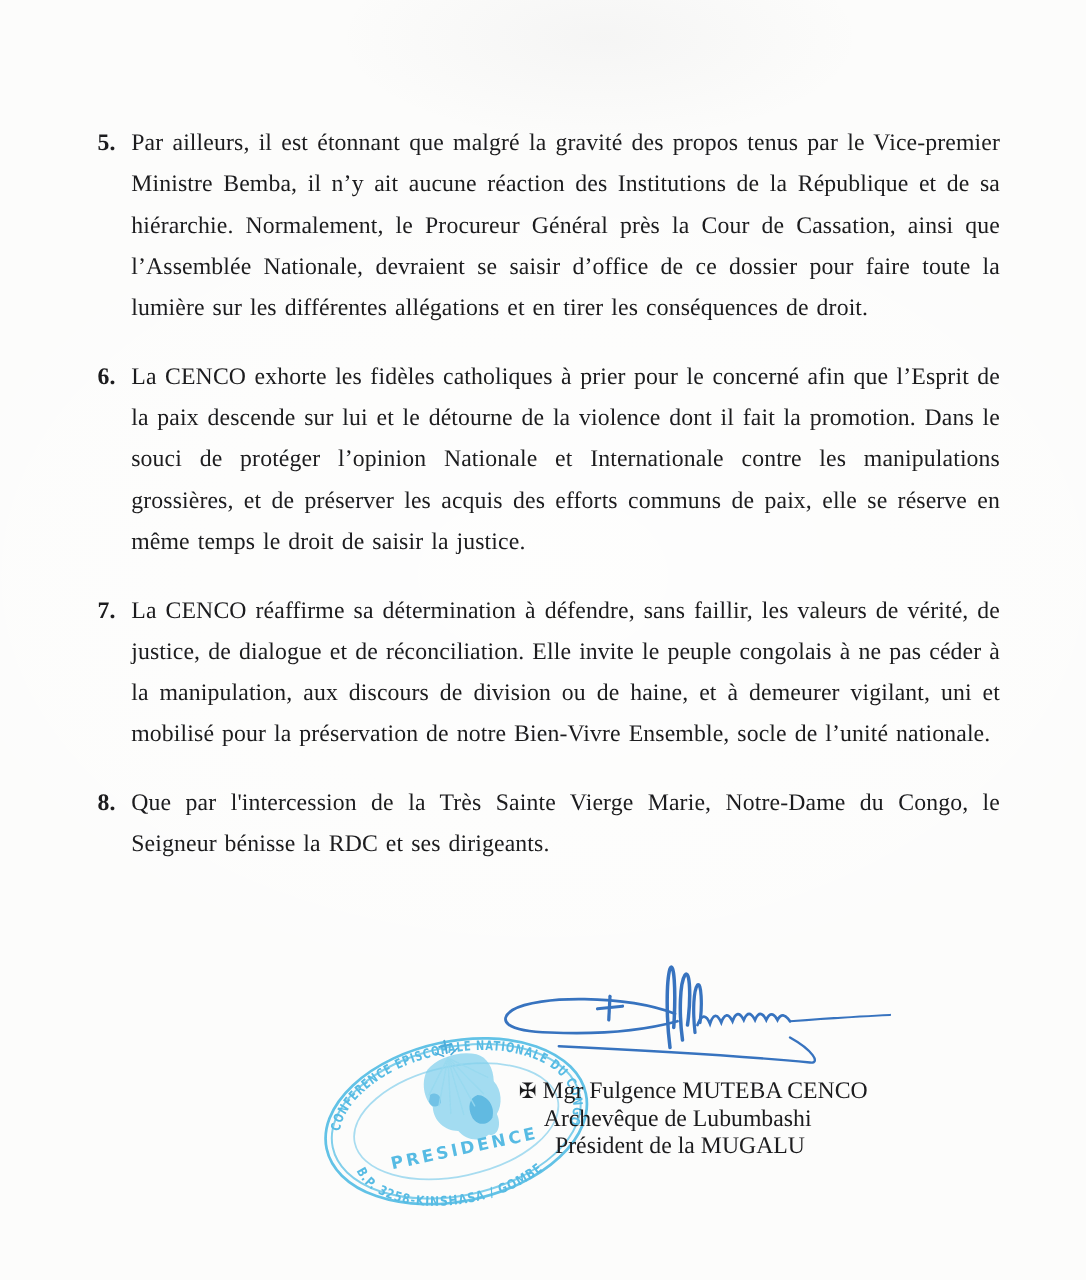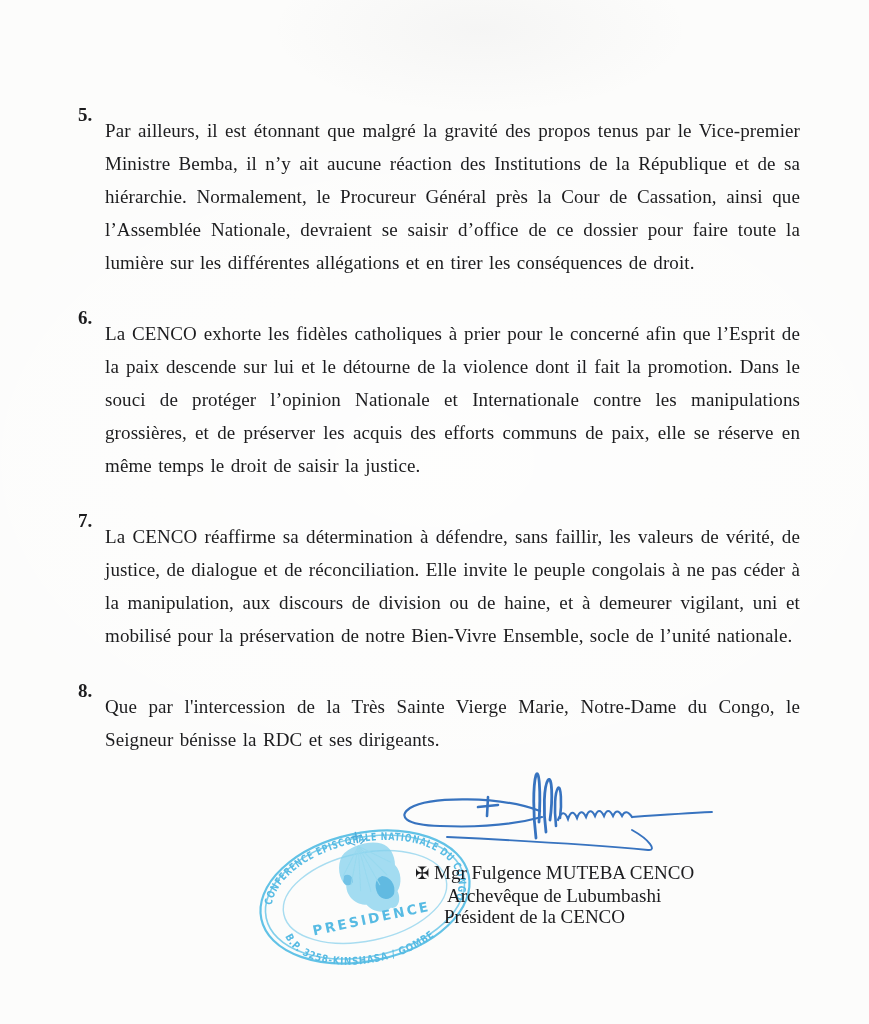--- a/index.html
+++ b/index.html
@@ -25,32 +25,31 @@
   .para {
     display: grid;
     grid-template-columns: 27px 1fr;
     margin: 0 0 22px 0;
   }
   .para .num { font-weight: bold; }
   .para .ptext {
     text-align: justify;
     letter-spacing: 0.1px;
     word-spacing: 1.5px;
-    margin-top: 16px;
   }
   .dateline {
     margin: 29px 0 0 27px;
   }
   .sig-svg { position: absolute; left: 390px; top: 760px; z-index: 2; }
   .stamp-svg { position: absolute; left: 248px; top: 820px; z-index: 1; opacity: 0.92; }
   .signatory {
     position: absolute; left: 415px; top: 862px; z-index: 3;
     font-size: 19px; line-height: 21.5px; white-space: nowrap;
   }
-  .signatory .line2 { margin-left: 32px; }
+  .signatory .line2 { margin-left: 20px; }
   .signatory .line3 { margin-left: 29px; }
   .cross { font-family: "DejaVu Sans", sans-serif; font-size: 17px; }
   .stamp-ring-text { font-family: "DejaVu Sans", sans-serif; font-size: 10.5px; font-weight: bold; letter-spacing: 1px; }
   .stamp-center-text { font-family: "DejaVu Sans", sans-serif; font-size: 13.5px; font-weight: bold; letter-spacing: 2.5px; }
 </style>
 </head>
 <body>
 
 <div class="page">
 
@@ -141,16 +140,16 @@
       <text class="stamp-center-text" x="119" y="104" text-anchor="middle" fill="#4ab6e2">PRESIDENCE</text>
     </g>
   </svg>
 
   <div class="signatory">
     <div class="line1">
       <span class="cross">✠</span>
       <span>Mgr Fulgence MUTEBA CENCO</span>
     </div>
     <div class="line2">Archevêque de Lubumbashi</div>
-    <div class="line3">Président de la CENCO</div>
+    <div class="line3">Président de la MUGALU</div>
   </div>
 
 </div>
 
 </body></html>

